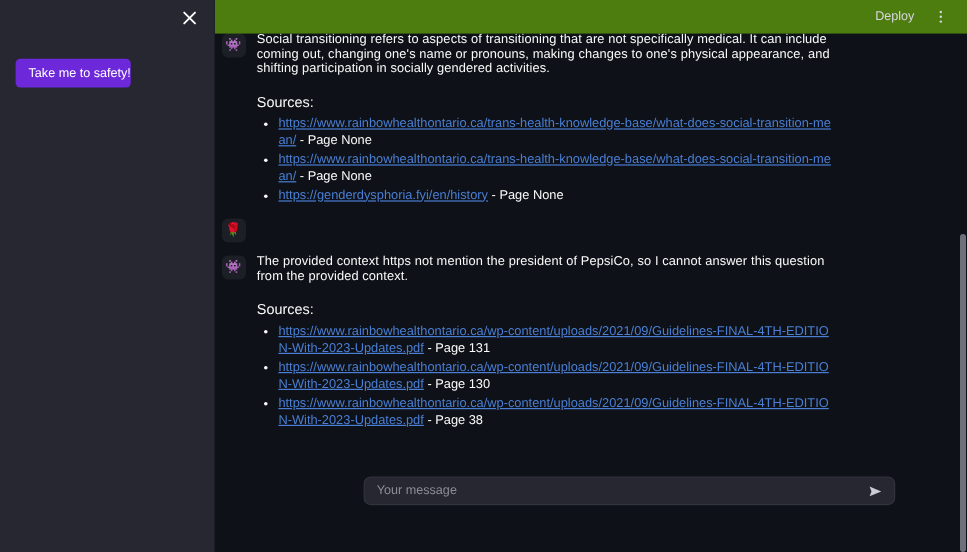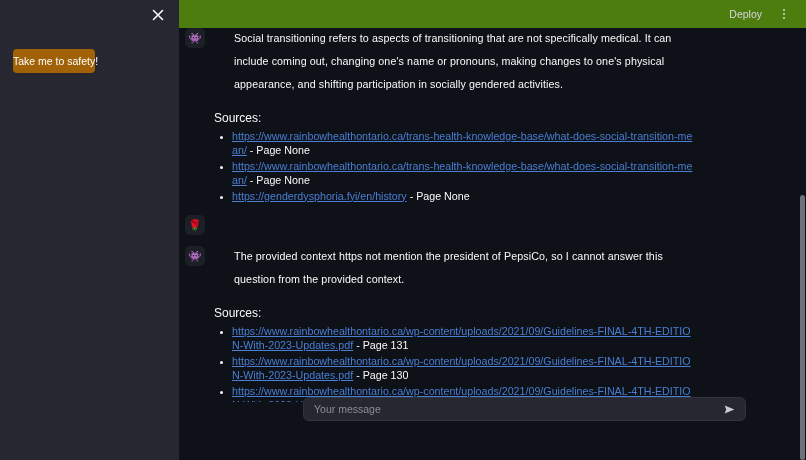--- a/index.html
+++ b/index.html
@@ -24,29 +24,29 @@
     top: 4px; right: 10px;
     width: 22px; height: 22px;
     display: flex; align-items: center; justify-content: center;
     color: #fafafa;
     cursor: pointer;
   }
   .sidebar-close svg { display: block; }
   .safety-btn {
     position: absolute;
     left: 13px; top: 49px;
-    width: 82px; height: 24px;
-    background: #a16207;
+    width: 96px; height: 24px;
+    background: #6d28d9;
     color: #ffffff;
     border: none;
     border-radius: 4px;
     font-family: "Liberation Sans", sans-serif;
     font-size: 10.5px;
     line-height: 24px;
-    text-align: center;
+    text-align: right;
     cursor: pointer;
     padding: 0;
     white-space: nowrap;
   }
 
   
   .main {
     flex: 1 1 auto;
     height: 460px;
     position: relative;
@@ -106,23 +106,22 @@
     display: flex;
     align-items: center; justify-content: center;
     font-size: 11px;
     line-height: 1;
     margin-top: 1px;
   }
   .msg-body { flex: 1 1 auto; min-width: 0; }
   .msg-text {
     color: #fafafa;
     font-size: 10.7px;
-    line-height: 23px;
+    line-height: 12px;
     letter-spacing: 0.1px;
-    margin-left: 20px;
   }
   .sources-label {
     color: #fafafa;
     font-size: 12px;
     line-height: 14.5px;
     margin-top: 15px;
     margin-bottom: 3px;
   }
   ul.sources {
     list-style: disc;

